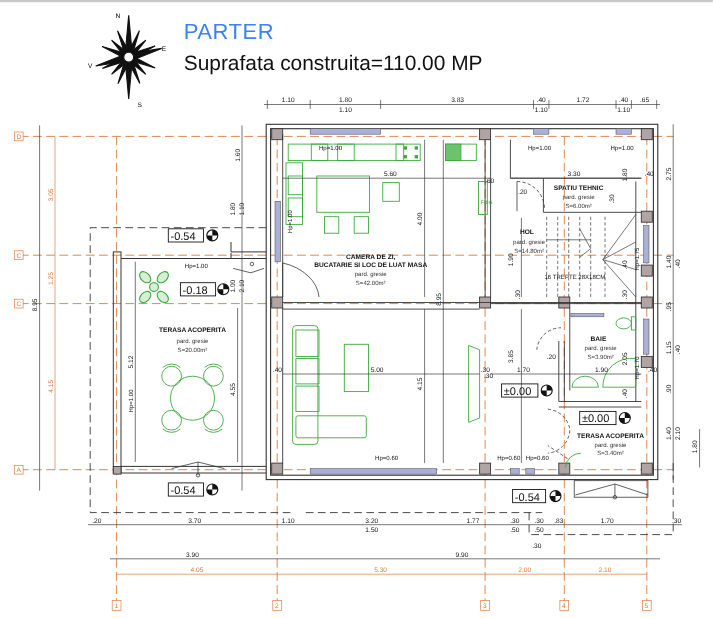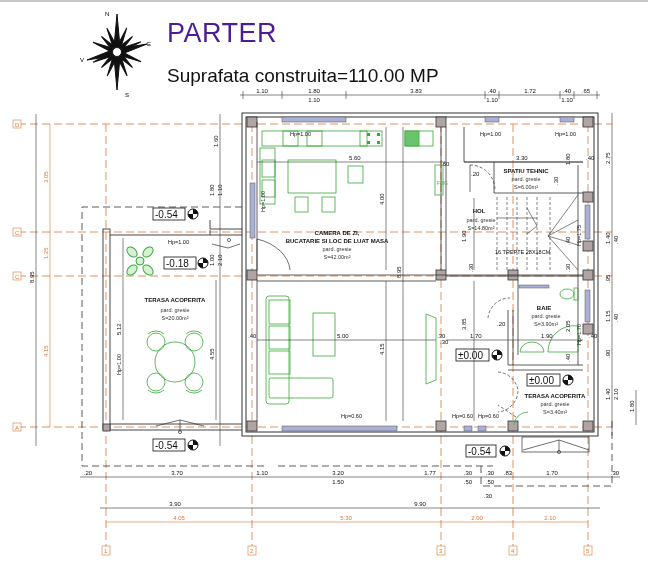--- a/index.html
+++ b/index.html
@@ -1,19 +1,19 @@
 <!DOCTYPE html>
 <html><head>
 <meta charset="utf-8">
 <style>
   html,body{margin:0;padding:0;background:#fff;}
   body{width:648px;height:563px;overflow:hidden;position:relative;font-family:"Liberation Sans",sans-serif;}
   #plan{position:absolute;left:0;top:0;width:648px;height:563px;}
-  .title{position:absolute;left:167px;top:18px;font-family:"Liberation Sans",sans-serif;font-size:27px;color:#4c1d95;letter-spacing:0.5px;}
-  .subtitle{position:absolute;left:167px;top:65px;font-family:"Liberation Sans",sans-serif;font-size:19px;color:#111;}
+  .title{position:absolute;left:167px;top:18px;font-family:"Liberation Sans",sans-serif;font-size:20px;color:#3b82f6;letter-spacing:0.5px;}
+  .subtitle{position:absolute;left:167px;top:48px;font-family:"Liberation Sans",sans-serif;font-size:19px;color:#111;}
   .topline{position:absolute;left:0;top:0;width:648px;height:2px;background:#c8c8c8;}
   svg text{font-family:"Liberation Sans",sans-serif;}
 </style>
 </head>
 <body>
 
 <div class="topline"></div>
 <div class="title">PARTER</div>
 <div class="subtitle">Suprafata construita=110.00 MP</div>
 

